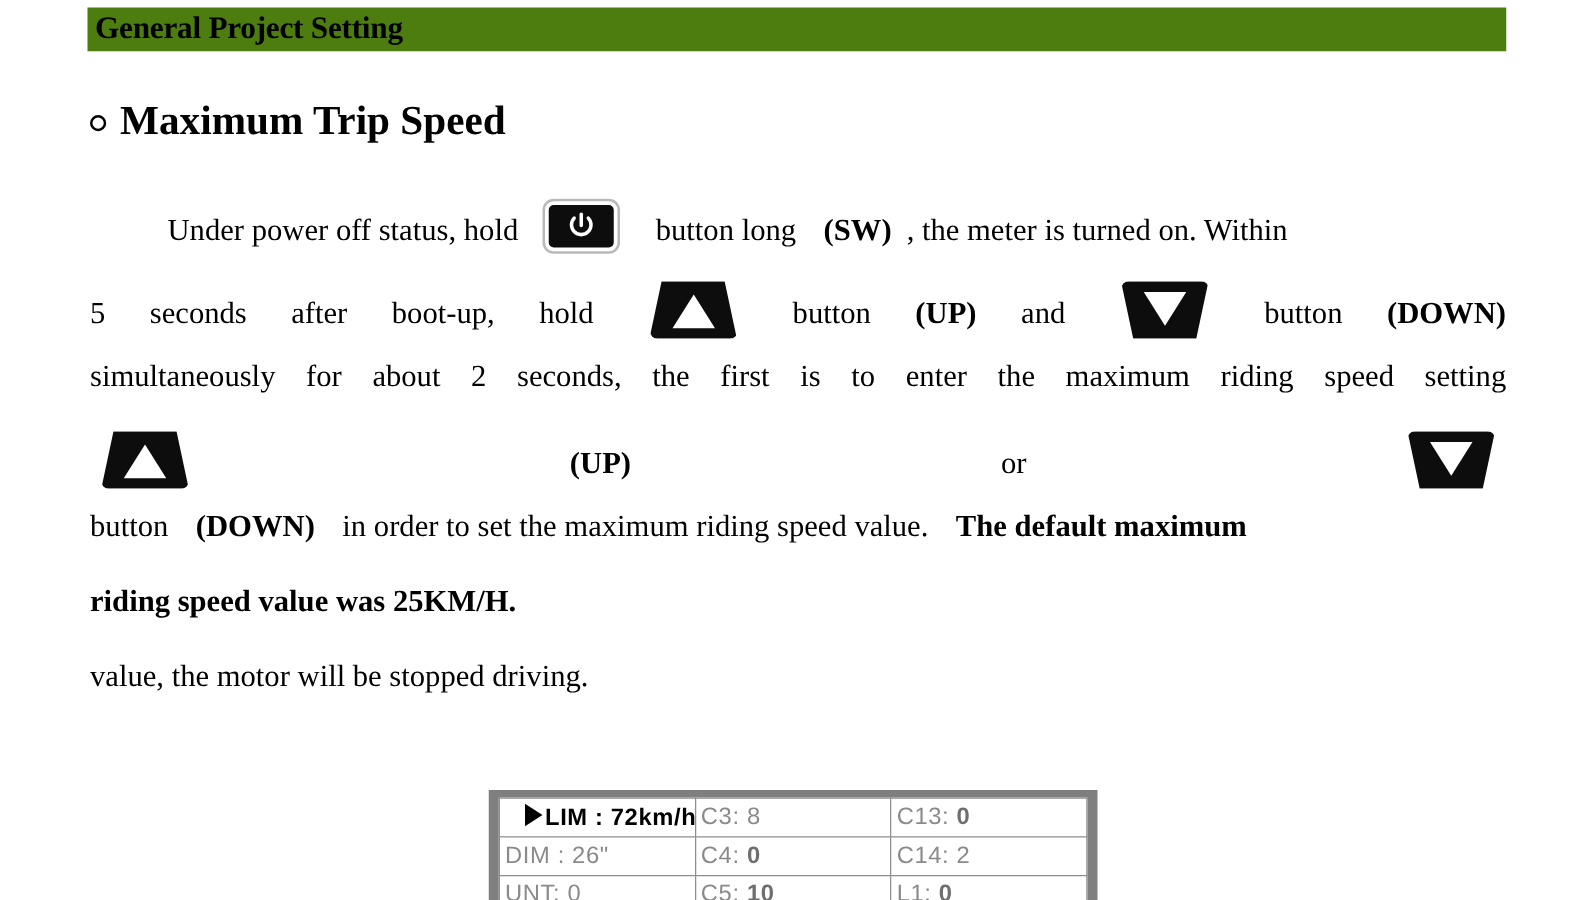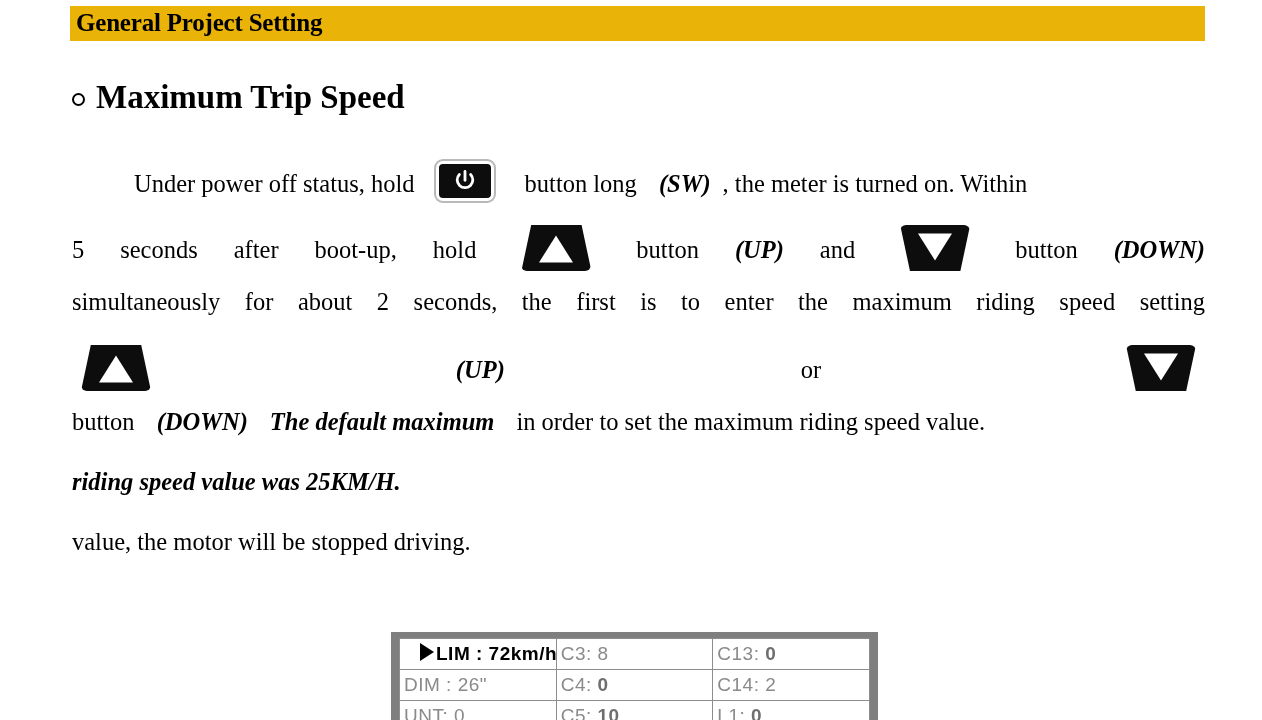--- a/index.html
+++ b/index.html
@@ -16,21 +16,21 @@
     position: relative;
   }
 
   
   .heading-bar {
     position: absolute;
     left: 70px;
     top: 6px;
     width: 1135px;
     height: 35px;
-    background: #eab308;
+    background: #4d7c0f;
   }
   .heading-bar .heading-text {
     position: absolute;
     left: 6px;
     top: 3px;
     font-size: 25px;
     font-weight: bold;
     letter-spacing: -0.2px;
     white-space: nowrap;
   }
@@ -68,21 +68,21 @@
     display: flex;
     align-items: baseline;
     height: 60px;
     white-space: nowrap;
     gap: 12px;
   }
   .ln.justify {
     justify-content: space-between;
   }
   .ln .seg { display: inline-block; }
-  .b { font-weight: bold; font-style: italic; }
+  .b { font-weight: bold; }
   .sp-l { margin-left: 10px; }
 
   
   .key {
     display: inline-block;
     position: relative;
     vertical-align: middle;
     margin: 0 9px;
   }
 
@@ -283,22 +283,22 @@
     <span class="key key-down">
       <span class="outline"></span>
         <span class="shell"></span>
         <span class="tri"></span>
     </span>
   </div>
 
   <div class="ln">
     <span class="seg">button</span>
     <span class="seg b sp-l">(DOWN)</span>
+    <span class="seg sp-l">in order to set the maximum riding speed value.</span>
     <span class="seg b sp-l">The default maximum</span>
-    <span class="seg sp-l">in order to set the maximum riding speed value.</span>
   </div>
 
   <div class="ln">
     <span class="seg b">riding speed value was 25KM/H.</span>
   </div>
 
   <div class="ln">
     <span class="seg">value, the motor will be stopped driving.</span>
   </div>
 

